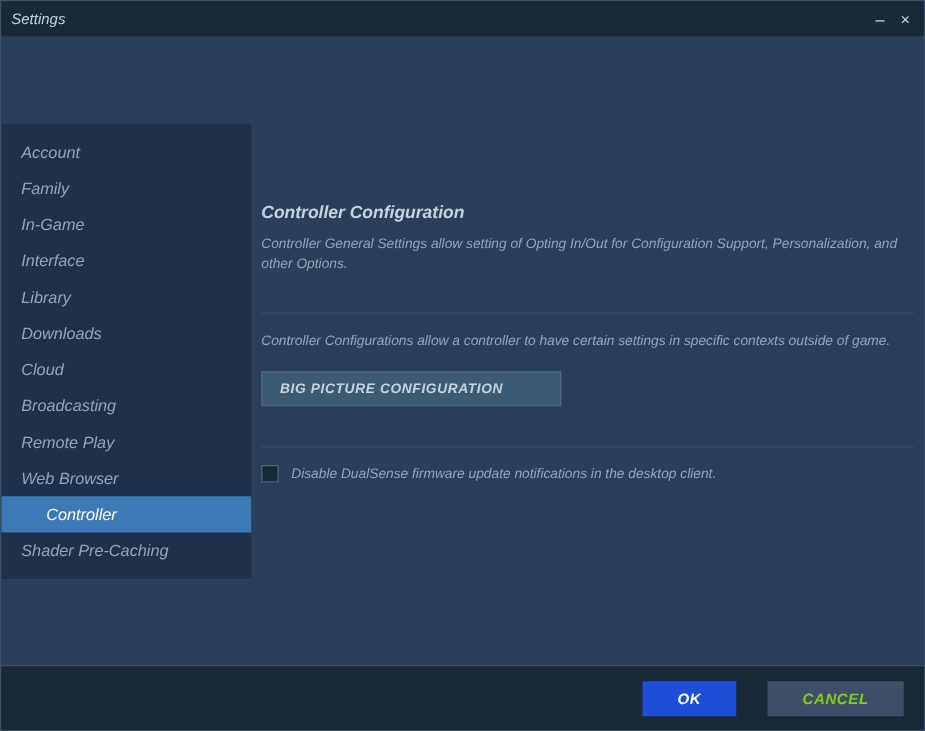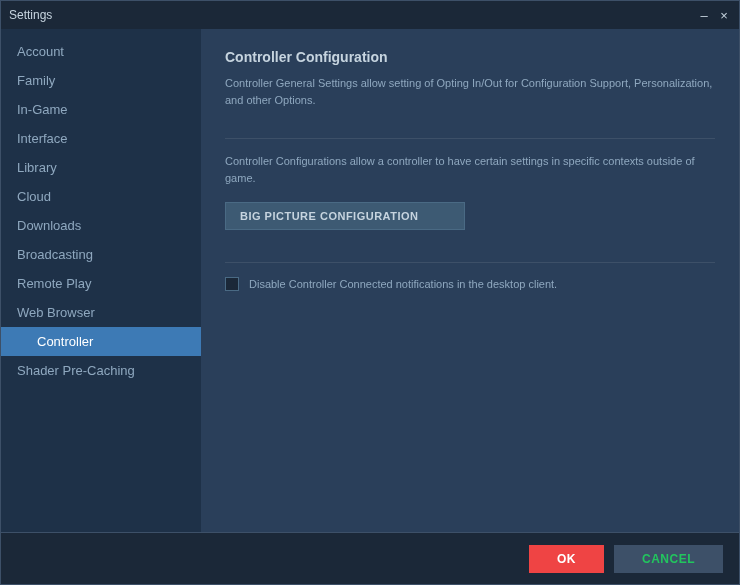--- a/index.html
+++ b/index.html
@@ -1,15 +1,15 @@
 <!DOCTYPE html>
 <html><head>
   <meta charset="utf-8">
   <style>
-    * { margin: 0; padding: 0; box-sizing: border-box; }
+    * { margin: 0; padding: 0; box-sizing: border-box; font-style: italic; }
     body {
       width: 740px;
       height: 585px;
       background: #1b2838;
       font-family: Arial, sans-serif;
       font-size: 12px;
       color: #c6d4df;
       overflow: hidden;
     }
     .window {
@@ -48,20 +48,21 @@
       font-size: 13px;
       line-height: 1;
       display: flex;
       align-items: center;
       justify-content: center;
     }
     .content-area {
       display: flex;
       flex: 1;
       overflow: hidden;
+      align-items: center;
     }
     .sidebar {
       width: 200px;
       background: #1e3148;
       flex-shrink: 0;
       padding: 8px 0;
       display: flex;
       flex-direction: column;
     }
     .sidebar-item {
@@ -72,21 +73,21 @@
       user-select: none;
     }
     .sidebar-item.active {
       background: #3d7ab5;
       color: #ffffff;
       padding-left: 36px;
     }
     .main-content {
       flex: 1;
       background: #2a3f5a;
-      padding: 20px 24px;
+      padding: 20px 8px;
       overflow-y: auto;
       display: flex;
       flex-direction: column;
     }
     .section-title {
       color: #c6d4df;
       font-size: 14px;
       font-weight: bold;
       margin-bottom: 10px;
     }
@@ -148,26 +149,27 @@
     .footer-btn {
       padding: 7px 28px;
       font-size: 12px;
       font-weight: bold;
       cursor: pointer;
       border: none;
       letter-spacing: 0.5px;
       user-select: none;
     }
     .btn-ok {
-      background: #ef4444;
+      background: #1d4ed8;
       color: #ffffff;
     }
     .btn-cancel {
       background: #3d5068;
-      color: #22c55e;
+      color: #84cc16;
+      margin-left: 15px;
     }
     .btn-group {
       display: flex;
       flex-direction: row;
       gap: 4px;
       margin-bottom: 14px;
     }
   </style>
 </head>
 <body>
@@ -181,22 +183,22 @@
     </div>
   </div>
 
   <div class="content-area">
     <div class="sidebar" id="sidebar-container">
         <div class="sidebar-item">Account</div>
         <div class="sidebar-item">Family</div>
         <div class="sidebar-item">In-Game</div>
         <div class="sidebar-item">Interface</div>
         <div class="sidebar-item">Library</div>
+        <div class="sidebar-item">Downloads</div>
         <div class="sidebar-item">Cloud</div>
-        <div class="sidebar-item">Downloads</div>
         <div class="sidebar-item">Broadcasting</div>
         <div class="sidebar-item">Remote Play</div>
         <div class="sidebar-item">Web Browser</div>
         <div class="sidebar-item active">Controller</div>
         <div class="sidebar-item">Shader Pre-Caching</div>
       </div>
 
     <div class="main-content">
       <div class="section-title">Controller Configuration</div>
       <div class="section-desc">Controller General Settings allow setting of Opting In/Out for Configuration Support, Personalization, and other Options.</div>
@@ -208,21 +210,21 @@
 
       <div class="btn-group" id="config-buttons-container">
           <button class="config-btn">BIG PICTURE CONFIGURATION</button>
         </div>
 
       <div class="divider"></div>
 
       <div id="checkboxes-container">
           <div class="checkbox-row">
             <div class="checkbox"></div>
-            <span class="checkbox-label">Disable Controller Connected notifications in the desktop client.</span>
+            <span class="checkbox-label">Disable DualSense firmware update notifications in the desktop client.</span>
           </div>
         </div>
     </div>
   </div>
 
   <div class="footer">
     <button class="footer-btn btn-ok">OK</button>
     <button class="footer-btn btn-cancel">CANCEL</button>
   </div>
 </div>

